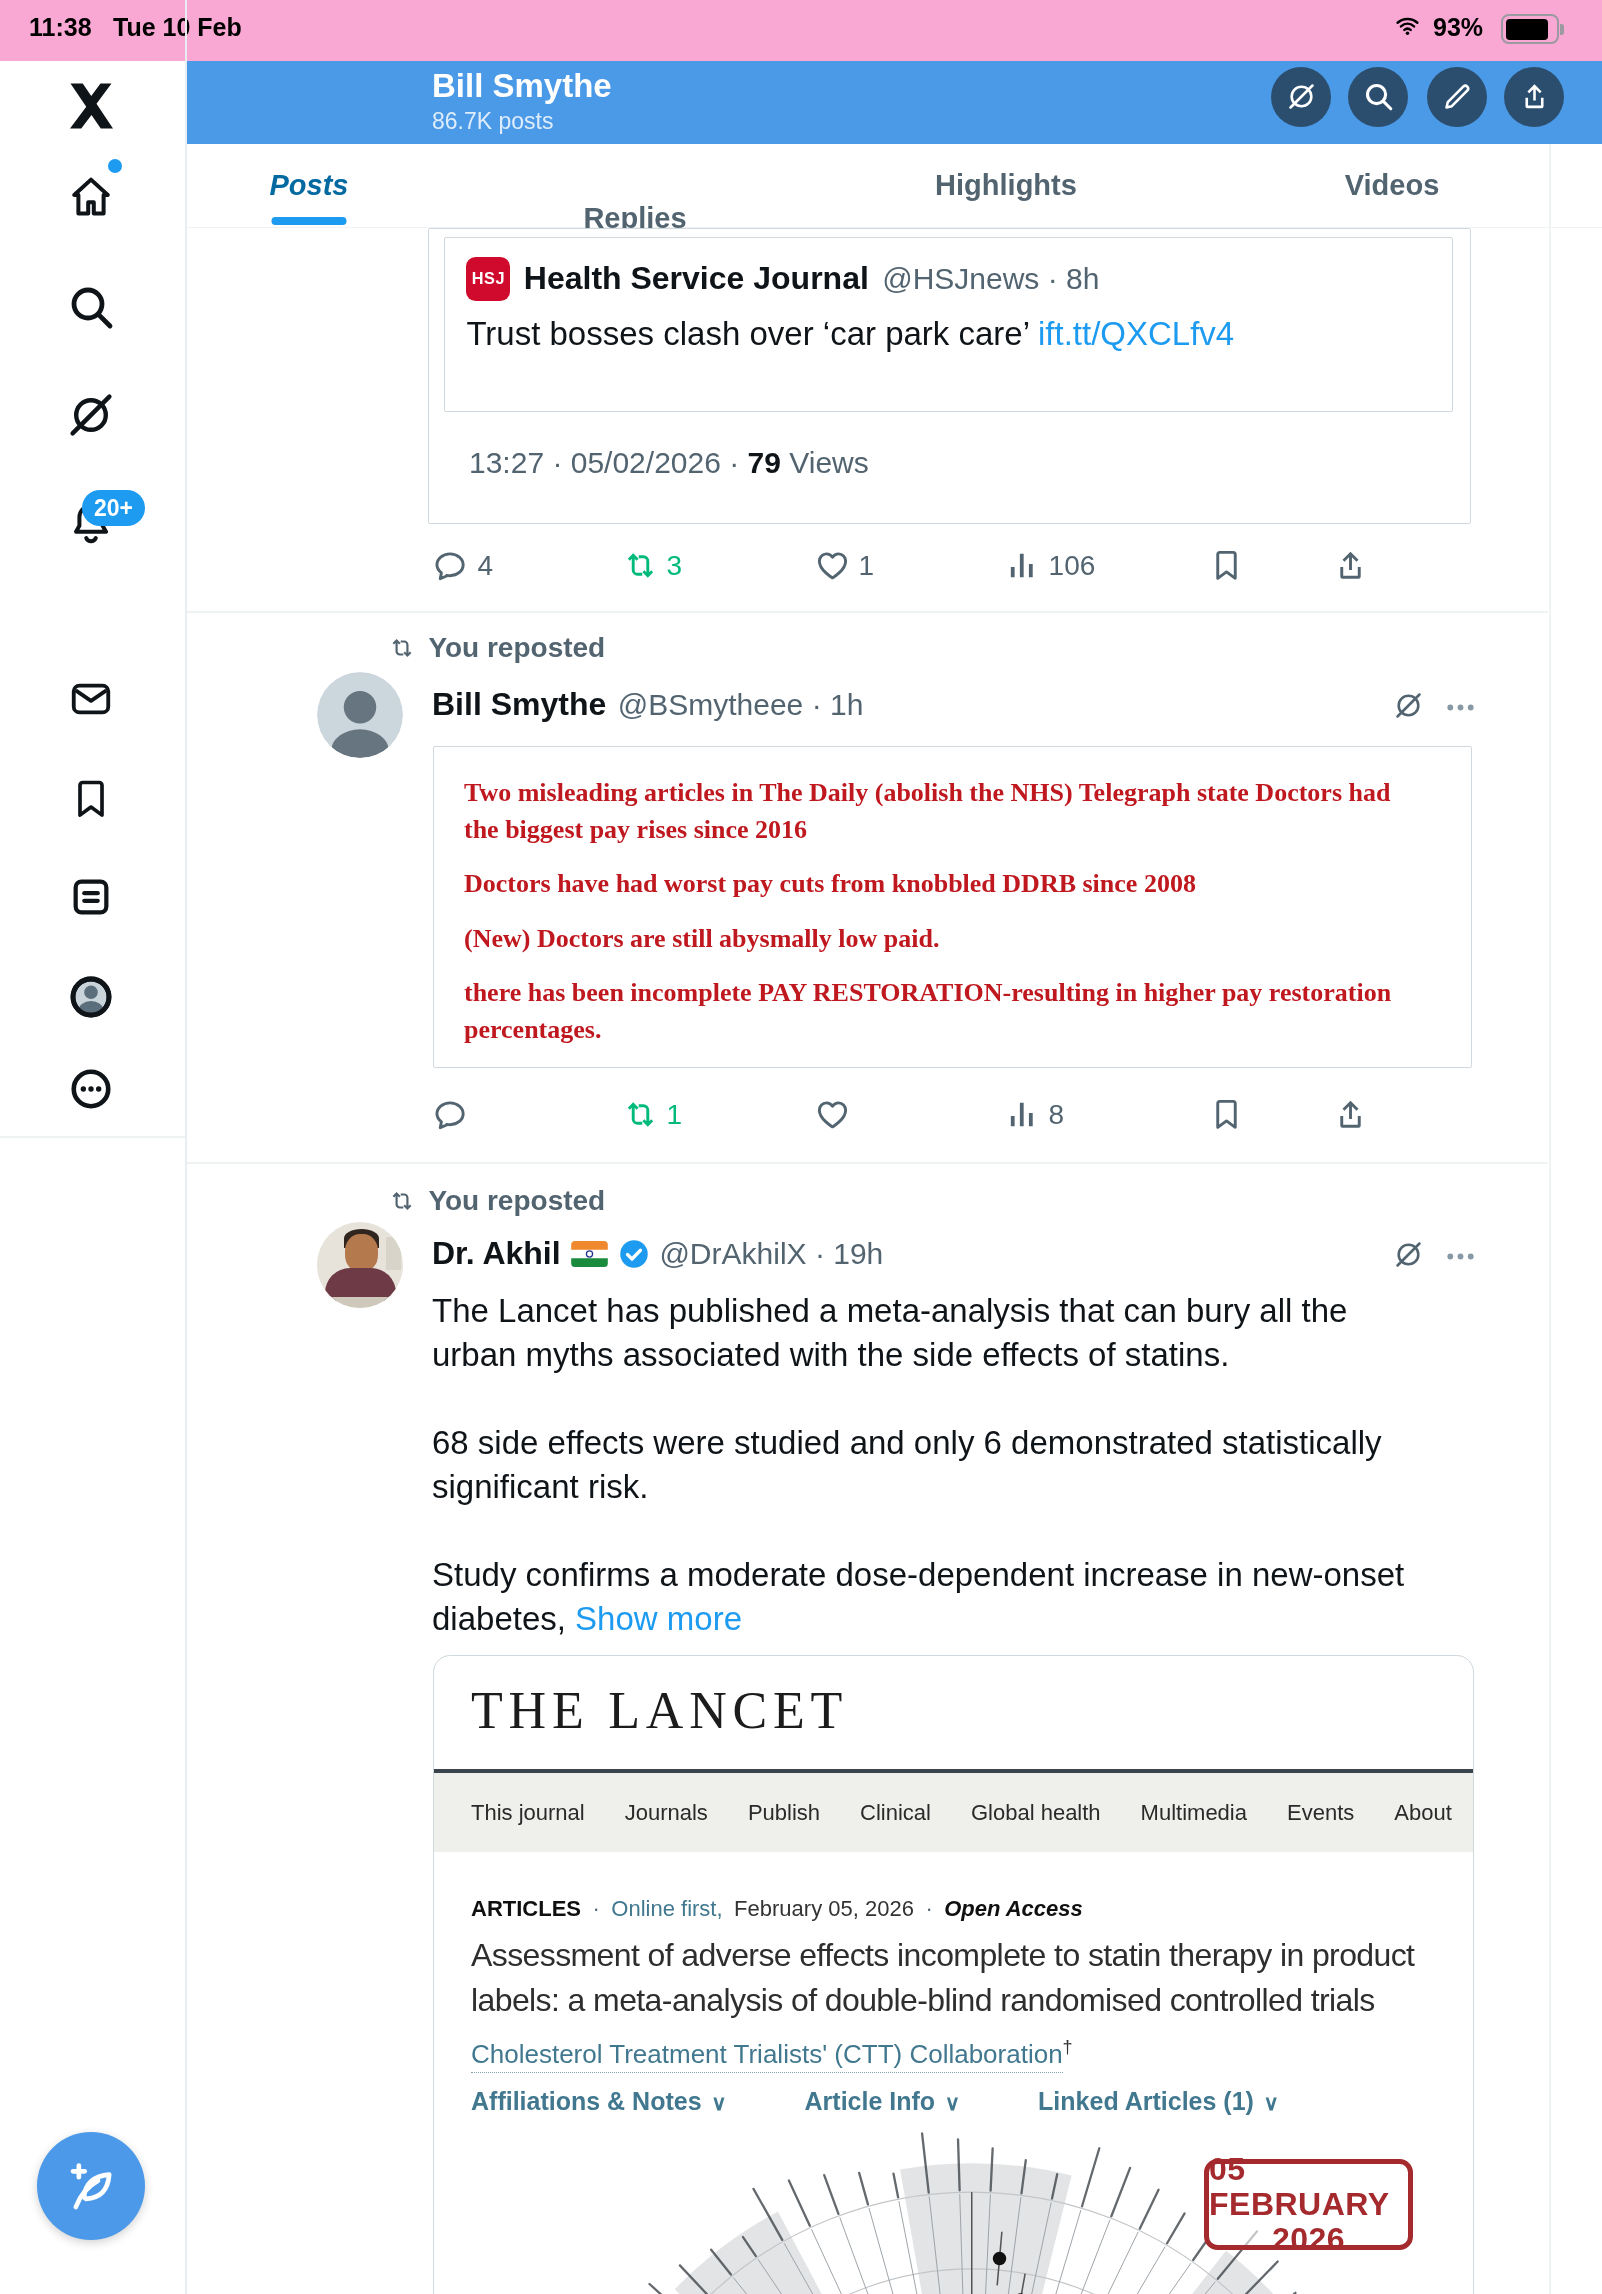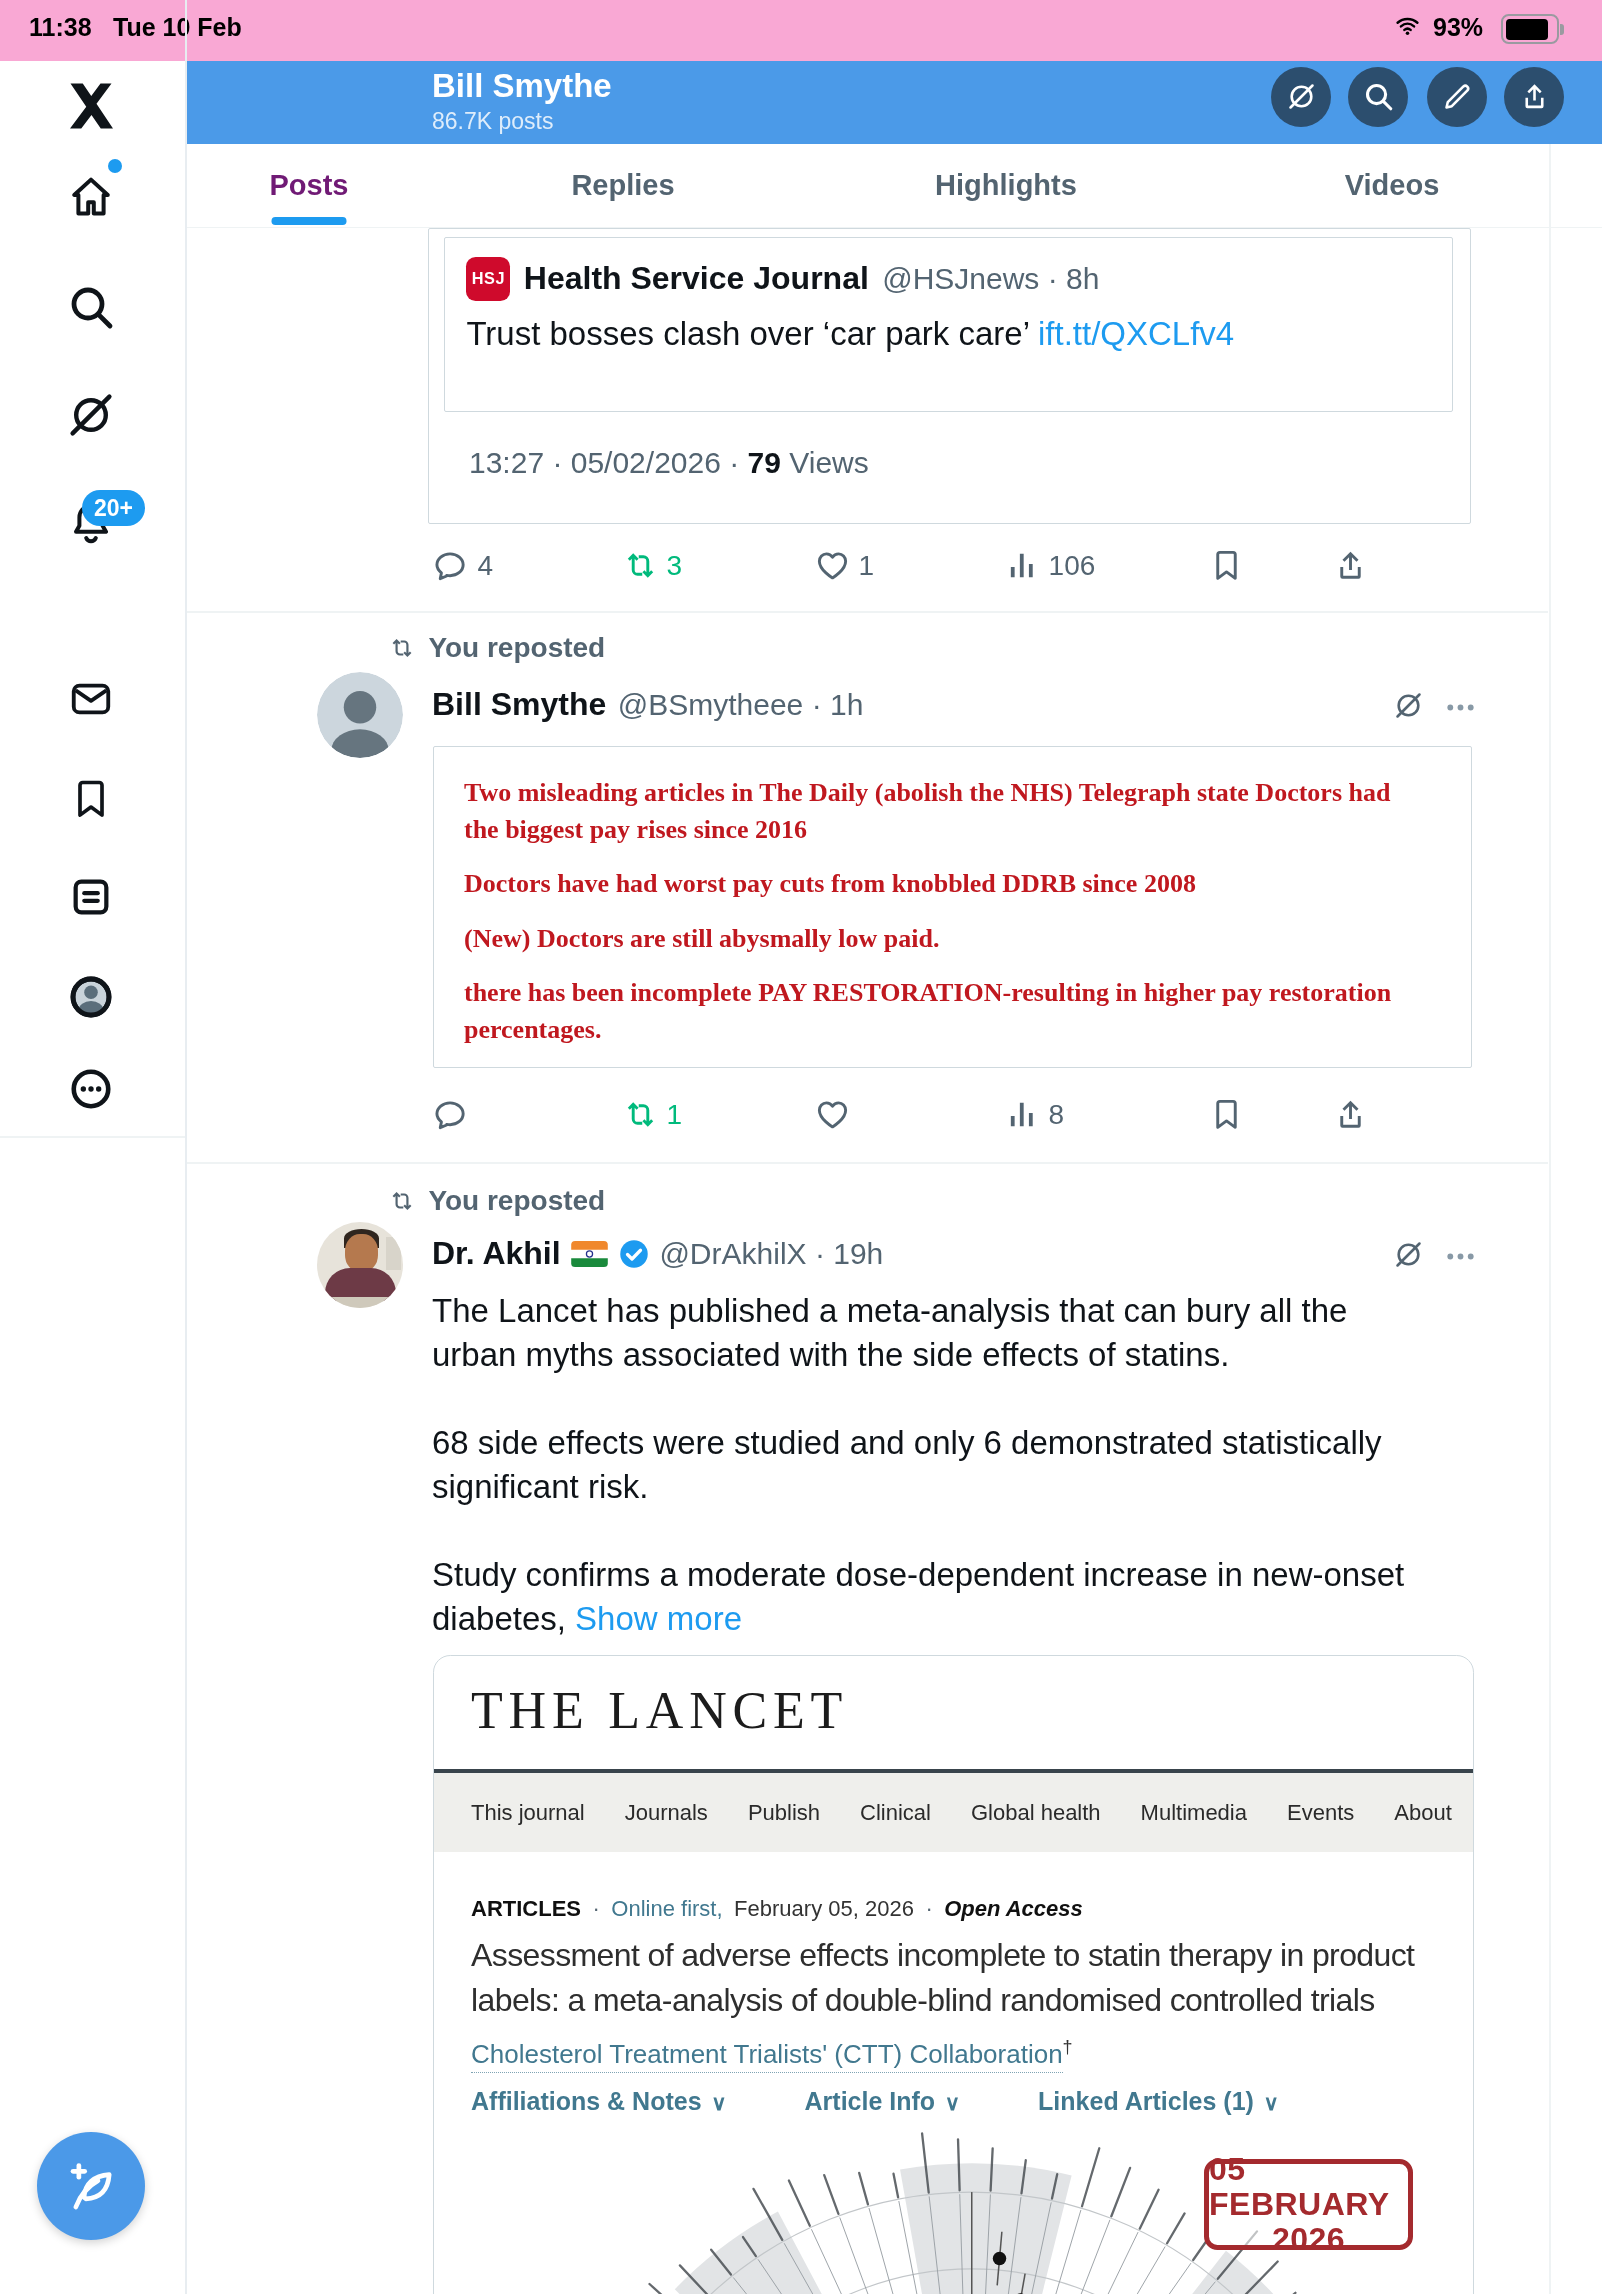--- a/index.html
+++ b/index.html
@@ -19,21 +19,21 @@
   
   .hdr{position:absolute;left:187px;top:61px;width:1415px;height:84px;background:#4b9ae8;}
   .hdr-title{position:absolute;left:245px;top:5.8px;font-size:33px;font-weight:800;color:#fff;}
   .hdr-sub{position:absolute;left:245px;top:47px;font-size:23px;color:rgba(255,255,255,.82);}
   .hbtn{position:absolute;top:5.8px;width:60px;height:60px;border-radius:50%;background:#2c4e6e;
         display:flex;align-items:center;justify-content:center;color:#fff;}
   .hbtn svg{width:31px;height:31px;}
   
   .tabbar{position:absolute;left:187px;top:144px;width:1415px;height:83px;border-bottom:1.9px solid #eff3f4;background:#fff;}
   .tab{position:absolute;top:25px;transform:translateX(-50%);font-size:29px;font-weight:600;color:#536471;}
-  .tab.active{color:#701a75;font-weight:700;}
+  .tab.active{color:#0369a1;font-weight:700;font-style:italic;}
   .tab-underline{position:absolute;top:73px;width:75px;height:7.7px;border-radius:3.8px;background:#1d9bf0;transform:translateX(-50%);}
   
   .banner{font-size:28px;font-weight:700;color:#536471;}
   .name{font-size:32px;font-weight:800;color:#0f1419;}
   .byline{font-size:30px;color:#536471;}
   .body-txt{font-size:33px;line-height:44px;color:#0f1419;}
   .link{color:#1d9bf0;}
   .qlink{color:#1d9bf0;word-break:break-all;}
   .act{display:flex;align-items:center;gap:8.6px;color:#536471;}
   .act svg{width:35px;height:35px;flex:0 0 auto;}
@@ -270,21 +270,21 @@
       </div>
     <div class="hbtn" style="left:1317px;">
         <svg viewBox="0 0 24 24">
           <use href="#i-share"></use>
         </svg>
       </div>
   </div>
 
   <div class="tabbar">
     <div class="tab active" style="left:122px;">Posts</div>
-    <div class="tab" style="left:436px;">Replies</div>
+    <div class="tab" style="left:448px;margin-top:33px;">Replies</div>
     <div class="tab" style="left:819px;">Highlights</div>
     <div class="tab" style="left:1205px;">Videos</div>
     <div class="tab-underline" style="left:122px;"></div>
   </div>
 
   <div class="vdiv" style="left:1549px;top:144px;height:2150px;background:#eff3f4;"></div>
 
   <div class="abs card" style="left:428px;top:228px;width:1043px;height:296px;">
     <div class="abs card" style="left:15.4px;top:7.7px;width:1009px;height:175px;">
       <div class="row" style="margin:19px 0 0 21px;gap:13.4px;">

